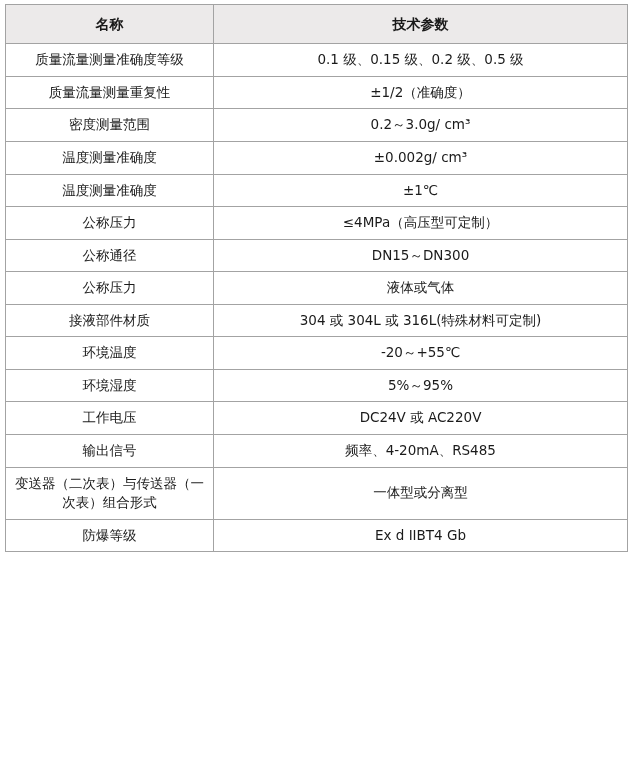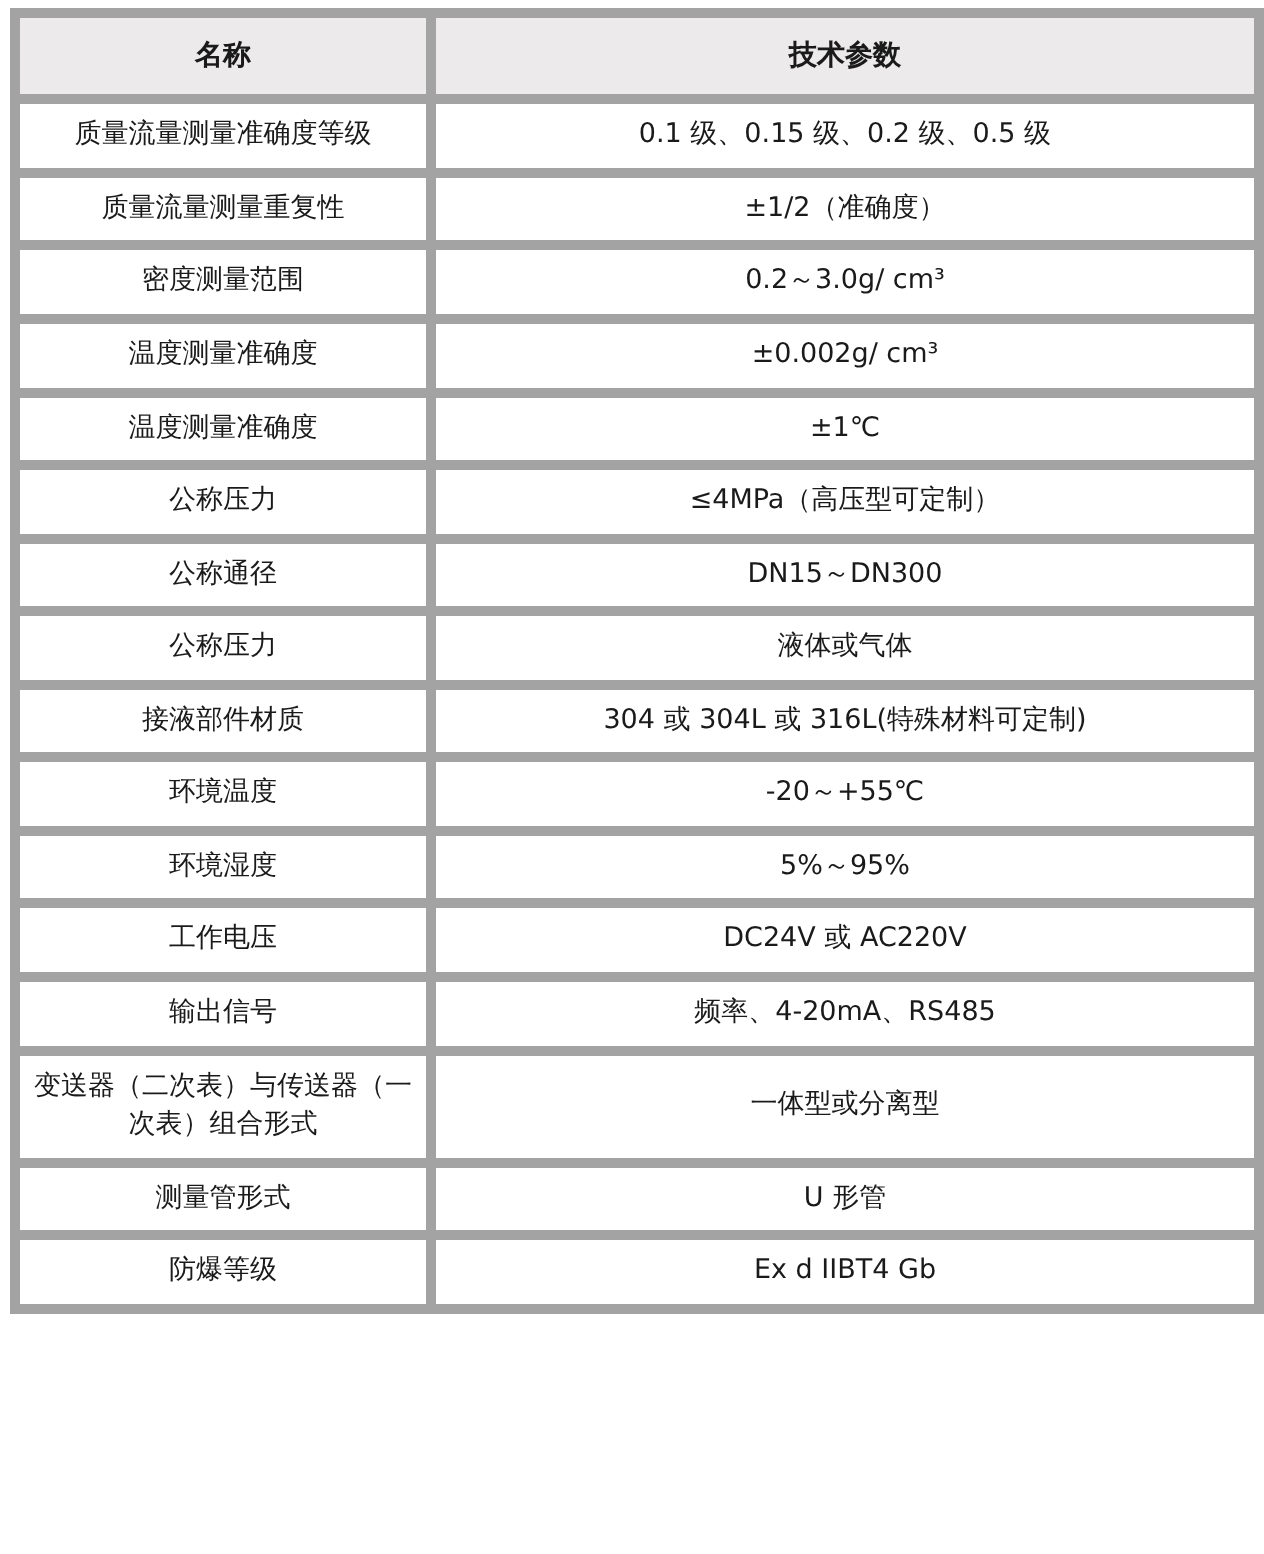--- a/index.html
+++ b/index.html
@@ -23,21 +23,21 @@
   table.spec-table {
     width: 622px;
     border-collapse: collapse;
     table-layout: fixed;
     border: 1px solid #7a7a7a;
   }
   table.spec-table col.c1 { width: 208px; }
   table.spec-table col.c2 { width: 414px; }
   table.spec-table th,
   table.spec-table td {
-    border: 5px solid #a3a3a3;
+    border: 1px solid #a3a3a3;
     text-align: center;
     vertical-align: middle;
     font-size: 13.5px;
     line-height: 1.45;
     padding: 6px 6px;
     word-break: break-word;
   }
   table.spec-table thead th {
     background: #eceaea;
     font-weight: bold;
@@ -121,22 +121,18 @@
         </tr>
         <tr class="short-row">
           <td class="name-cell">输出信号</td>
           <td class="value-cell">频率、4-20mA、RS485</td>
         </tr>
         <tr>
           <td class="name-cell">变送器（二次表）与传送器（一次表）组合形式</td>
           <td class="value-cell">一体型或分离型</td>
         </tr>
         <tr class="short-row">
-          <td class="name-cell">测量管形式</td>
-          <td class="value-cell">U 形管</td>
-        </tr>
-        <tr class="short-row">
           <td class="name-cell">防爆等级</td>
           <td class="value-cell">Ex d IIBT4 Gb</td>
         </tr>
       </tbody>
   </table>
 </div>
 
 </body></html>

